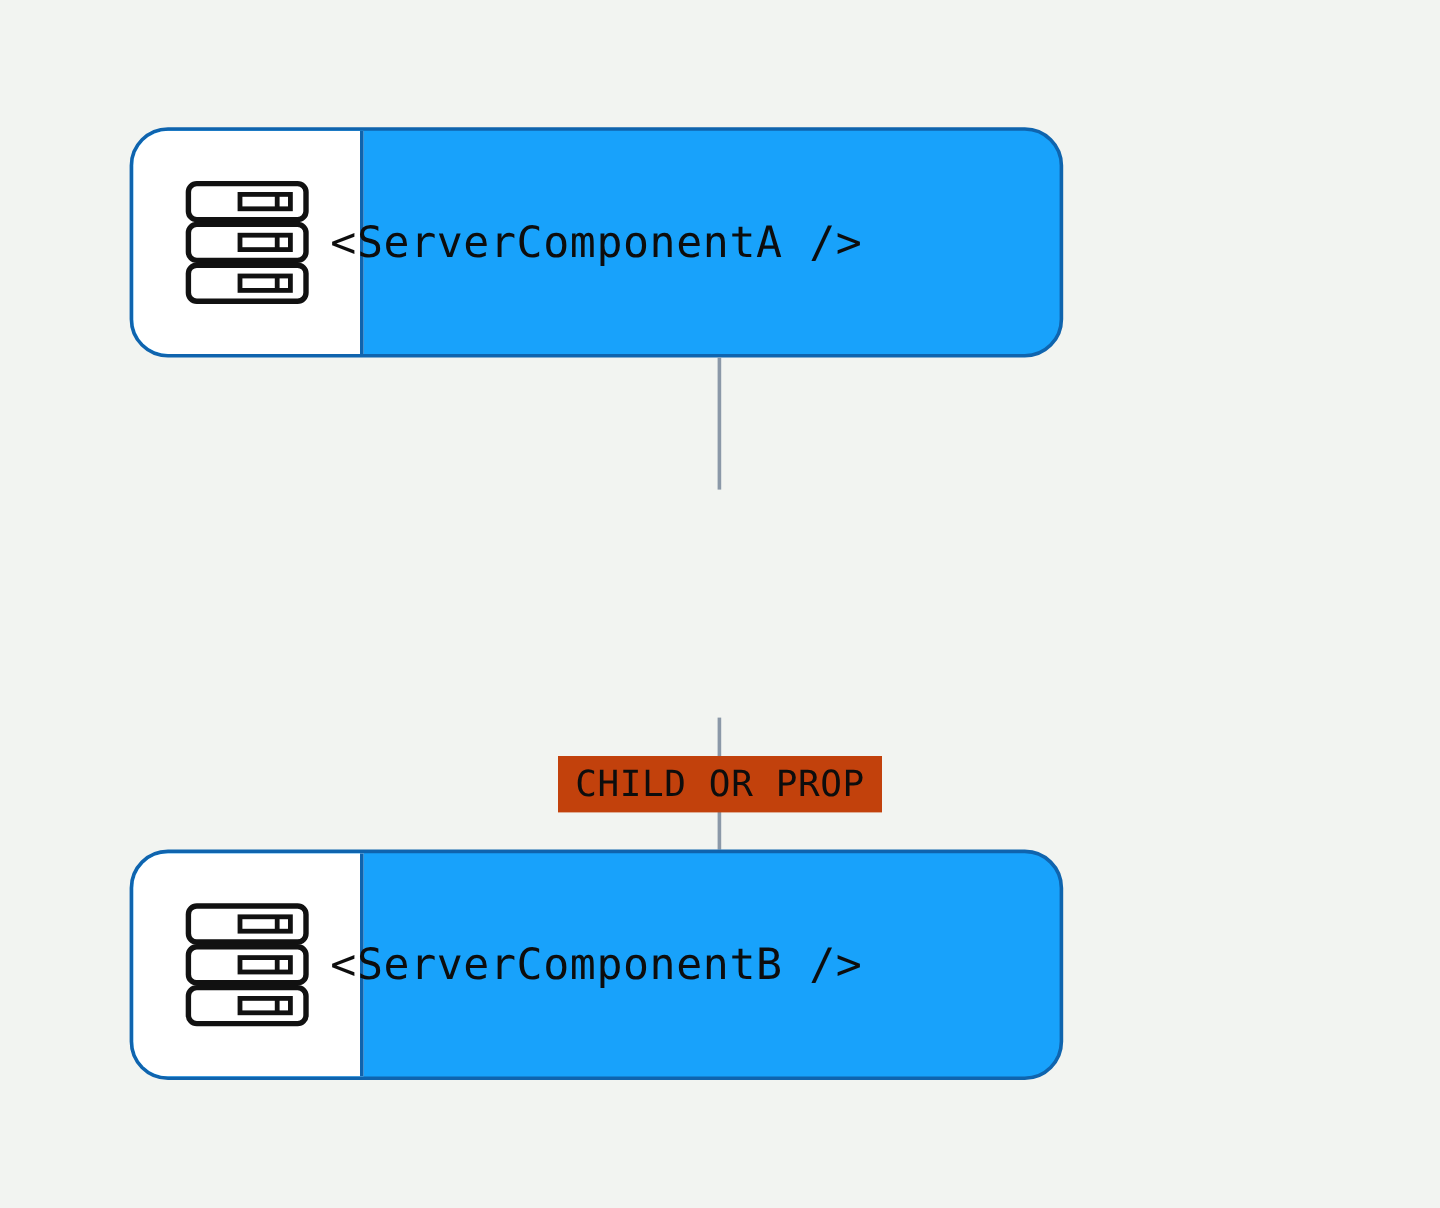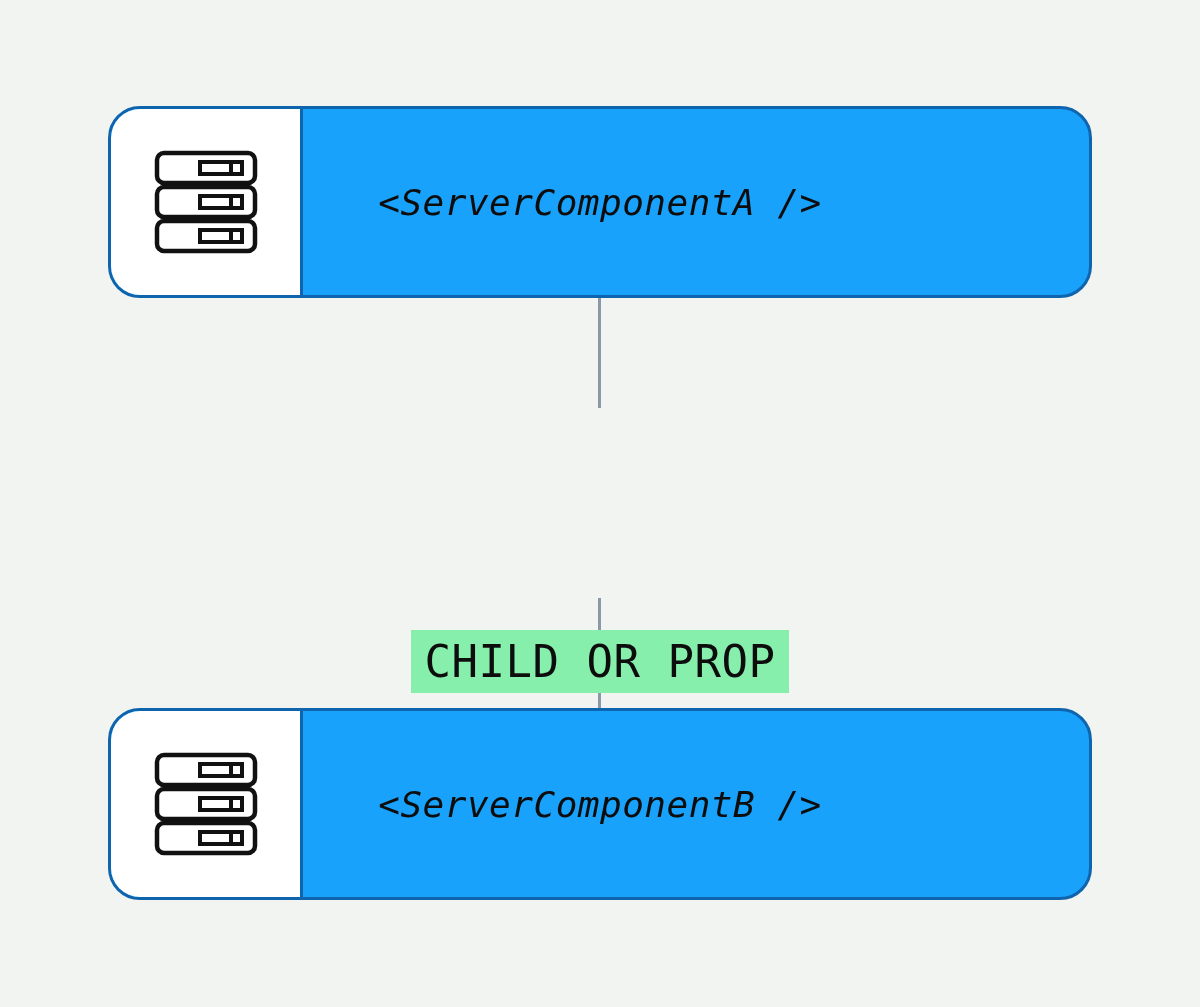--- a/index.html
+++ b/index.html
@@ -10,26 +10,25 @@
   .canvas {
     position: relative;
     width: 1200px;
     height: 1007px;
     background: #F2F4F1;
     overflow: hidden;
   }
   .node {
     position: absolute;
     left: 108px;
-    width: 984px;
+    width: 778px;
     border-radius: 32px;
     border: 3px solid;
     box-sizing: border-box;
     overflow: hidden;
-    font-style: italic;
   }
   .node-server-a { top: 106px; height: 192px; background: #18A2FB; border-color: #0F64AE; }
   .node-client   { top: 408px; height: 190px; background: #21DC4B; border-color: #0D8232; }
   .node-server-b { top: 708px; height: 192px; background: #18A2FB; border-color: #0F64AE; padding-left: 39px; }
 
   .icon-section {
     position: absolute;
     left: 0; top: 0; bottom: 0;
     width: 189px;
     background: #FFFFFF;
@@ -66,23 +65,23 @@
   .edge-label {
     position: absolute;
     left: 0;
     right: 0;
     top: 630px;
     display: flex;
     justify-content: center;
     pointer-events: none;
   }
   .edge-label span {
-    background: #86efac;
+    background: #c2410c;
     padding: 6px 14px;
-    font-size: 44px;
+    font-size: 30px;
     font-weight: 500;
     color: #0D0D0D;
     letter-spacing: 0.5px;
     white-space: pre;
   }
   svg { display: block; }
 </style>
 </head>
 <body>
 

